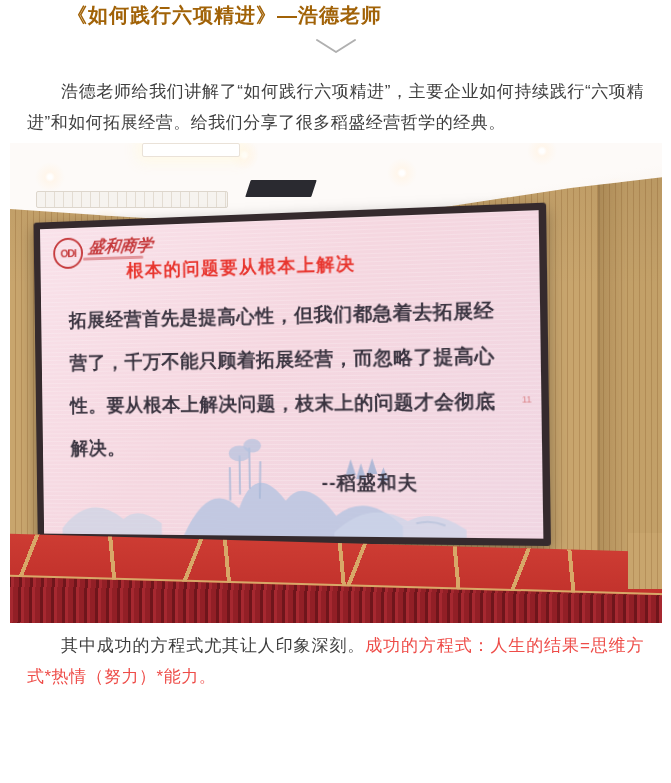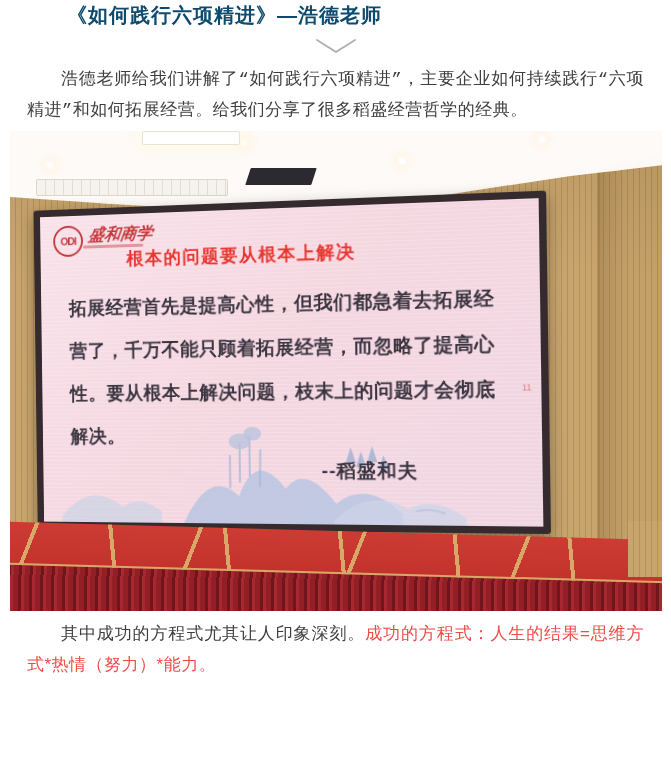--- a/index.html
+++ b/index.html
@@ -8,24 +8,24 @@
     font-family:"Liberation Sans","DejaVu Sans",sans-serif;
     -webkit-font-smoothing:antialiased;
   }
   .para{
     margin:0 27px;font-size:17px;line-height:31px;color:#3e3e3e;
     text-indent:2em;letter-spacing:.5px;text-align:justify;
   }
   .para.first{margin-top:5px;}
   h2.sec-head{
     margin:2px 27px 0;font-size:20px;line-height:26px;font-weight:bold;
-    color:#0c4a6e;text-indent:2em;letter-spacing:1px;
+    color:#a16207;text-indent:2em;letter-spacing:1px;
   }
   .chev{width:44px;height:18px;margin:9px auto 0;}
-  .para.p2{margin-top:9px;font-family:Liberation Mono, monospace;}
+  .para.p2{margin-top:21px;}
 
   
   figure.photo{
     position:relative;margin:5px 9px 0 10px;padding:0;
     width:652px;height:480px;overflow:hidden;
     background:
       linear-gradient(180deg,rgba(60,35,5,.08),rgba(60,35,5,0) 30%),
       repeating-linear-gradient(90deg,#c8a56d 0 5px,#b6905a 5px 6px);
   }
   .wall-shade{

